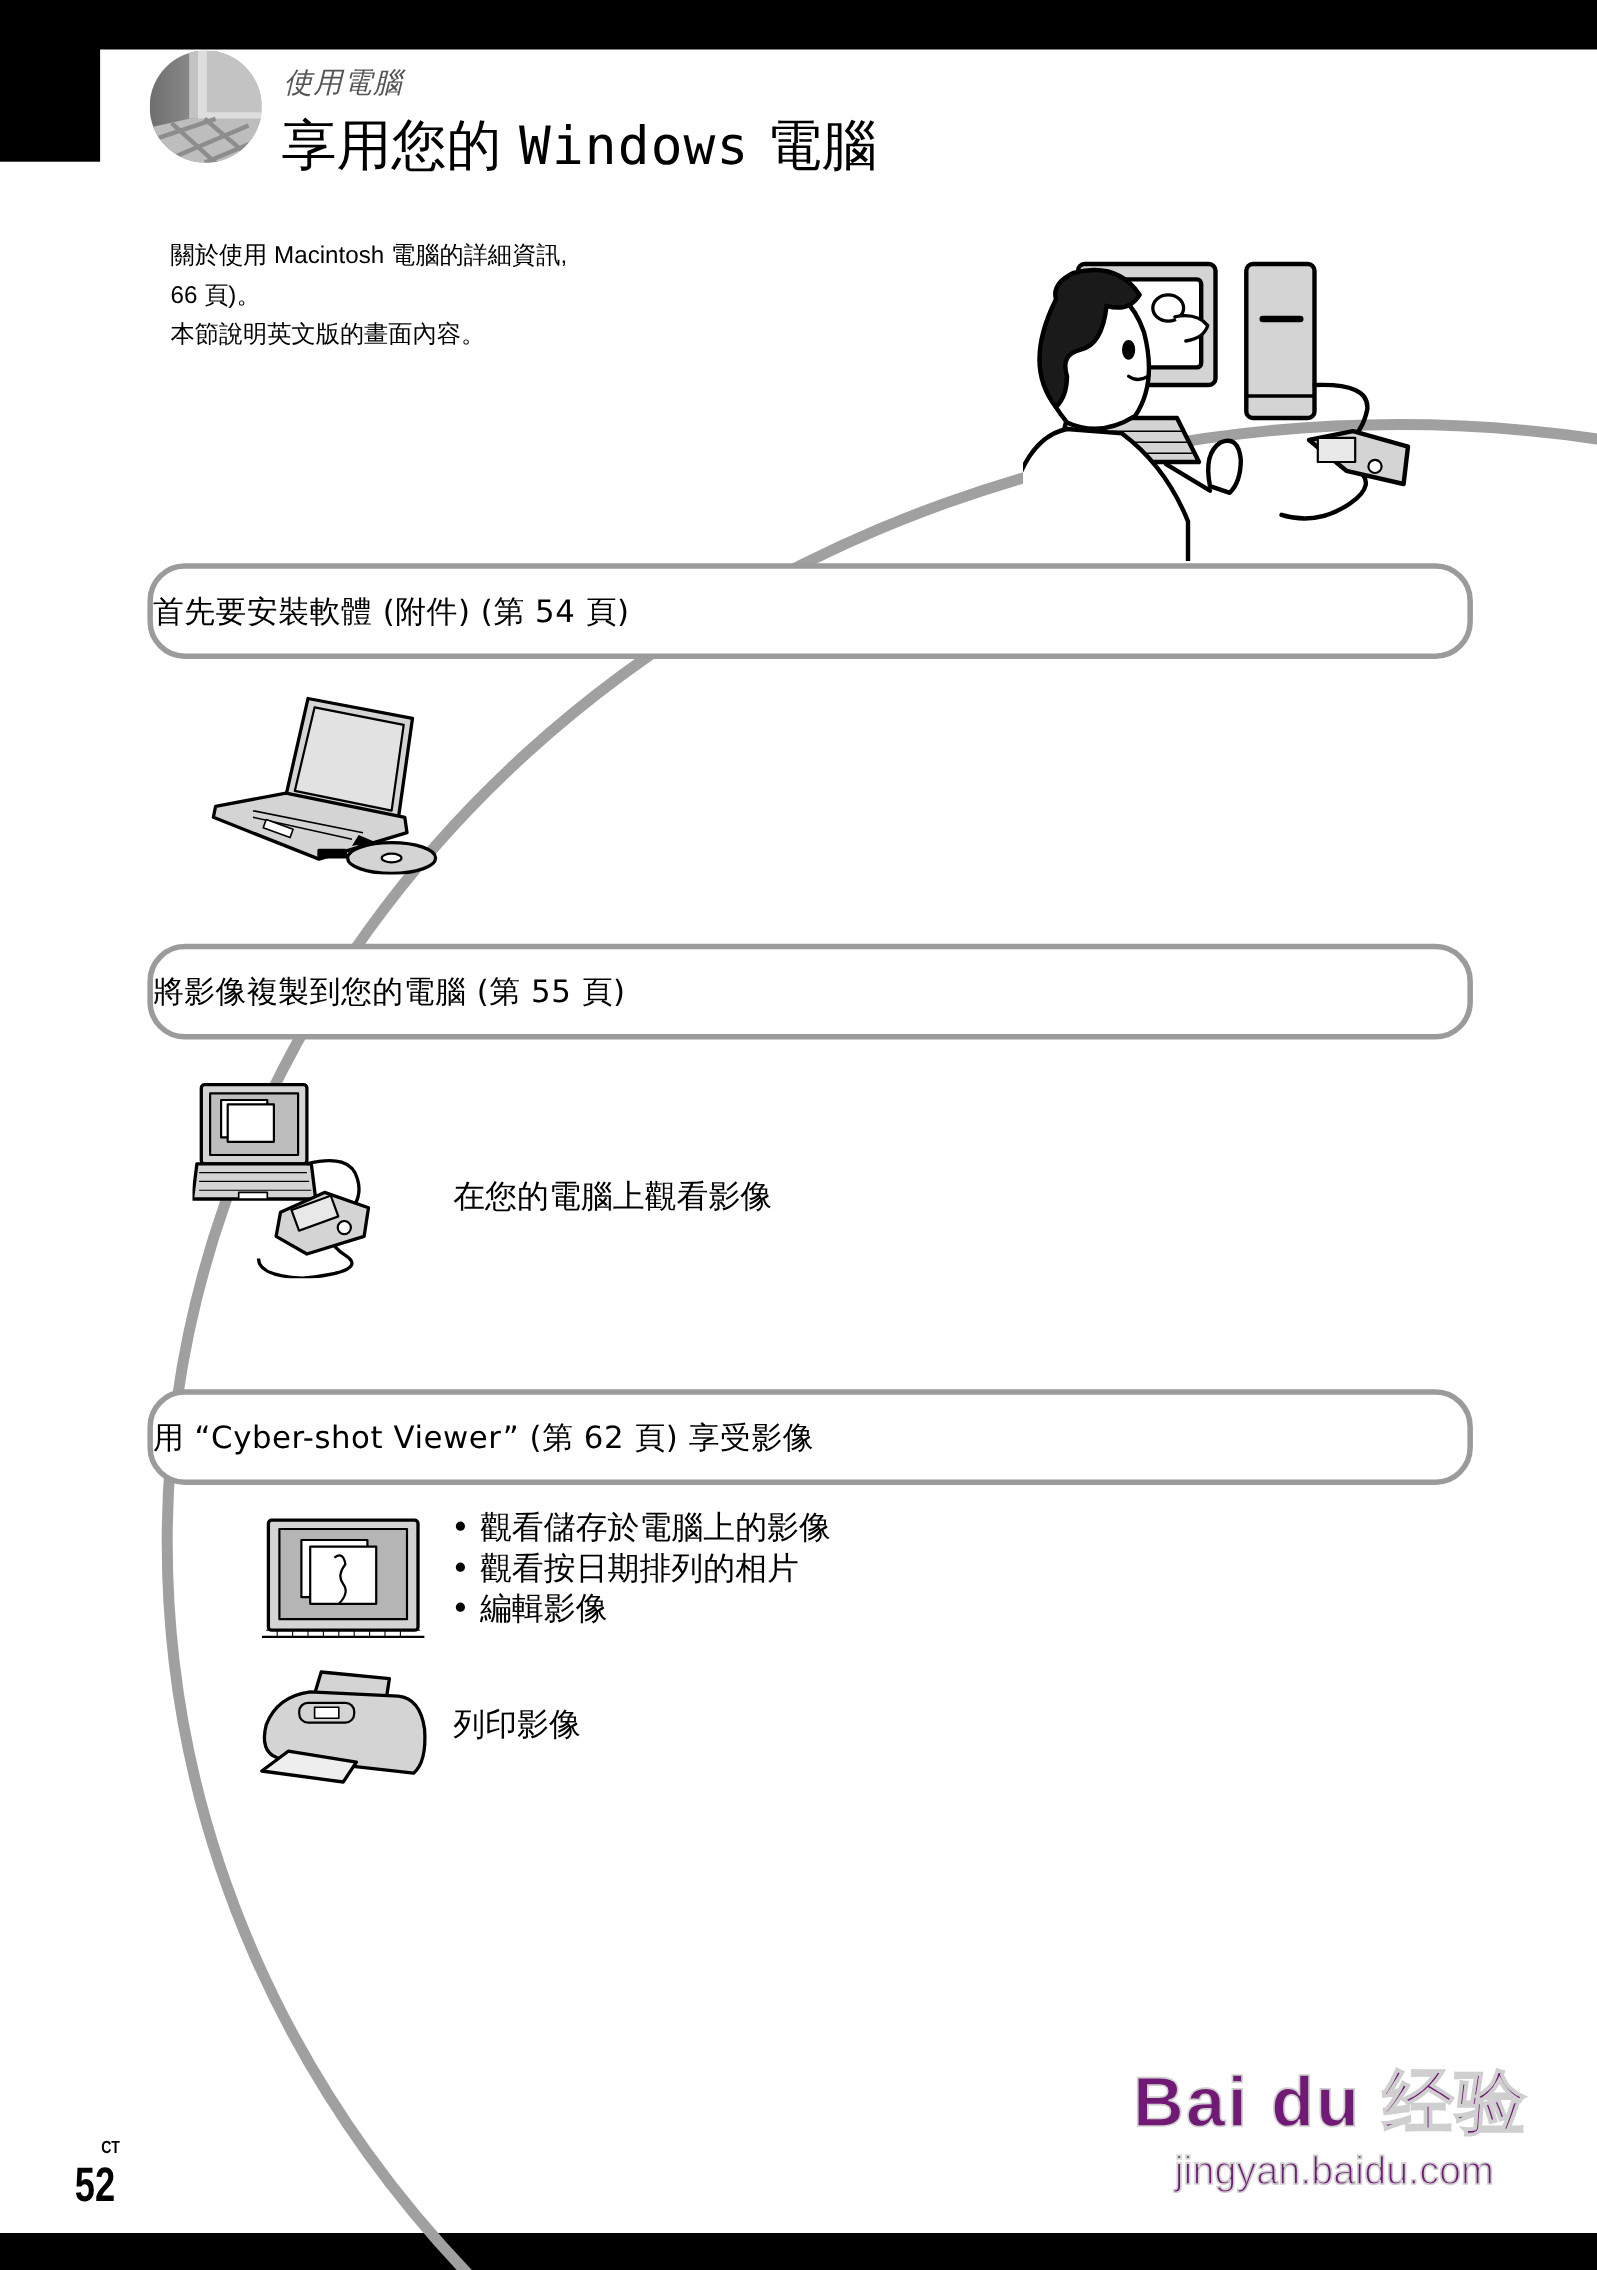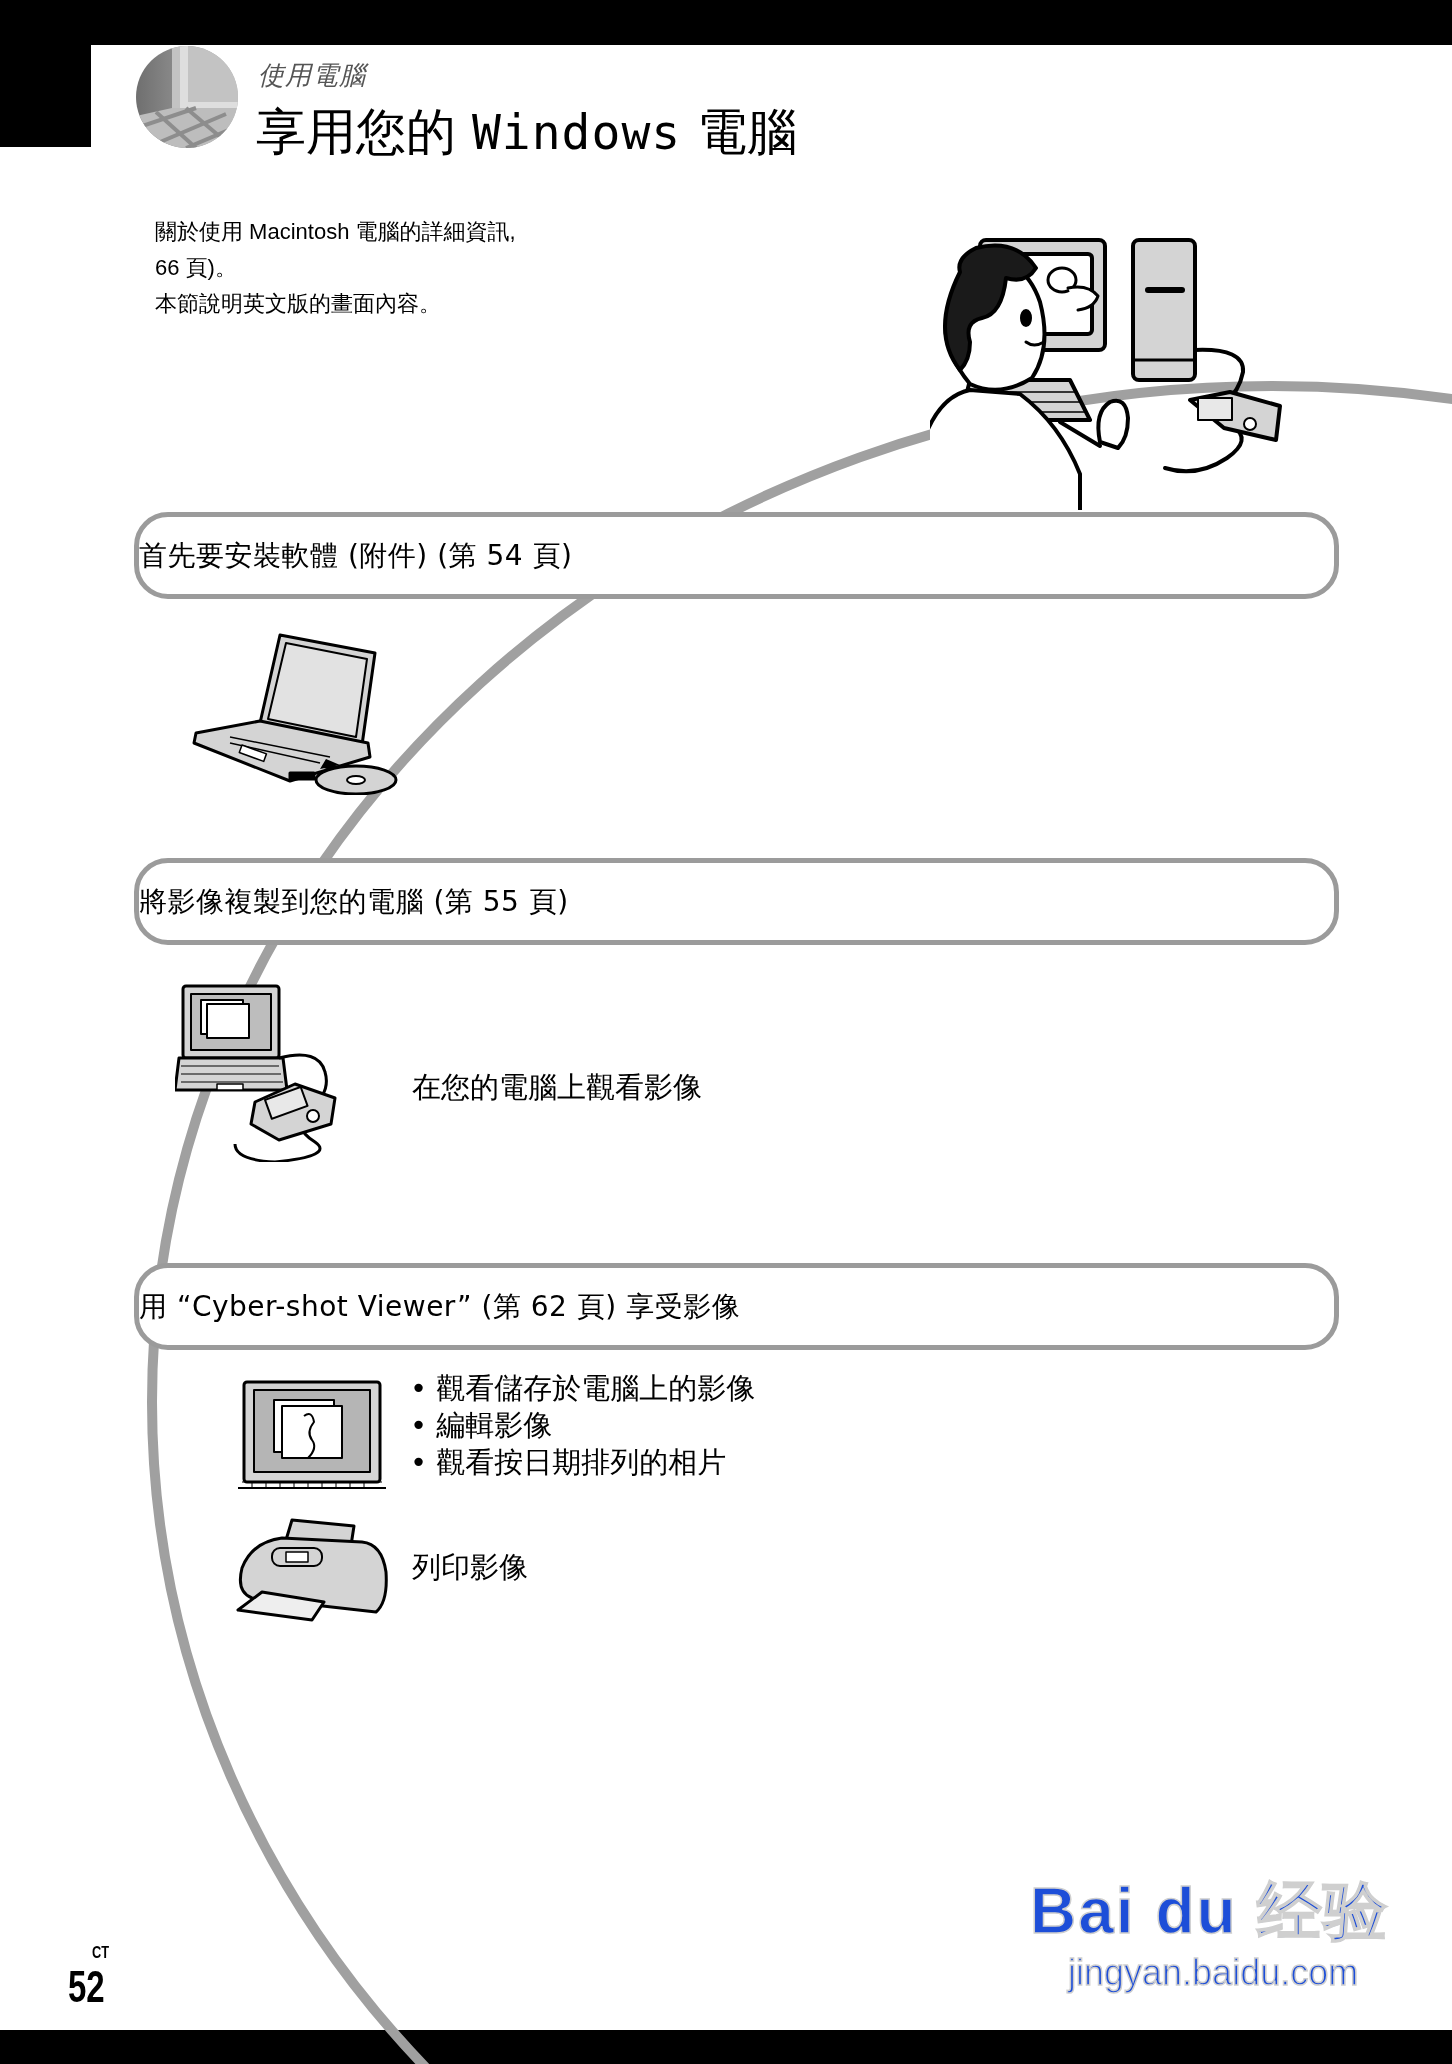--- a/index.html
+++ b/index.html
@@ -20,21 +20,21 @@
   .arc-svg { left:0; top:0; width:1452px; height:2064px; pointer-events:none; }
   .box { left:134px; width:1195px; height:77px; border:5px solid #9b9b9b; border-radius:34px; background:#fff;
          box-sizing:content-box; display:flex; align-items:center; }
   .box-text { font-size:28px; white-space:nowrap; letter-spacing:0.5px;
               font-family:"DejaVu Sans", sans-serif; }
   .item-text { font-size:29px; white-space:nowrap; font-family:"DejaVu Sans", sans-serif; }
   .bullets { left:410px; top:1370px; font-size:29px; line-height:37px; }
   .bullets div { white-space:nowrap; }
   .pagenum-ct { left:92px; top:1944px; font-size:16px; font-weight:bold; font-family:"Liberation Sans", sans-serif; transform:scaleX(0.8); transform-origin:left; }
   .pagenum { left:68px; top:1962px; font-size:44px; font-weight:bold; font-family:"Liberation Sans", sans-serif; transform:scaleX(0.75); transform-origin:left; }
-  .wm { color:#1d4ed8; -webkit-text-stroke:1.5px #cfcfcf; font-family:"Liberation Sans", sans-serif; font-weight:bold; white-space:nowrap; }
+  .wm { color:#701a75; -webkit-text-stroke:1.5px #cfcfcf; font-family:"Liberation Sans", sans-serif; font-weight:bold; white-space:nowrap; }
 </style>
 </head>
 <body>
 
 <div class="abs topbar"></div>
 <div class="abs leftblock"></div>
 <div class="abs bottombar"></div>
 
 <svg class="abs arc-svg" viewBox="0 0 1452 2064">
   <ellipse cx="1272" cy="1402" rx="1120" ry="1016" fill="none" stroke="#a0a0a0" stroke-width="10"></ellipse>
@@ -175,22 +175,22 @@
       <line x1="56" y1="104" x2="56" y2="110"></line>
       <line x1="70" y1="104" x2="70" y2="110"></line>
       <line x1="84" y1="104" x2="84" y2="110"></line>
       <line x1="98" y1="104" x2="98" y2="110"></line>
       <line x1="112" y1="104" x2="112" y2="110"></line>
       <line x1="126" y1="104" x2="126" y2="110"></line>
   </g>
 </svg>
 <div class="abs bullets">
   <div>• <span>觀看儲存於電腦上的影像</span></div>
+  <div>• <span>觀看按日期排列的相片</span></div>
   <div>• <span>編輯影像</span></div>
-  <div>• <span>觀看按日期排列的相片</span></div>
 </div>
 
 <svg class="abs" style="left:232px;top:1518px;" width="160" height="106" viewBox="0 0 160 106">
   <g stroke="#000" stroke-width="3" stroke-linejoin="round">
     <path d="M54 22 L60 2 L122 8 L118 34 Z" fill="#d4d4d4"></path>
     <path d="M10 50 q10 -26 40 -30 L130 24 q20 2 24 30 q2 30 -10 40 L20 80 q-16 -6 -10 -30 z" fill="#d4d4d4"></path>
     <rect x="40" y="30" width="50" height="18" rx="8" fill="#d4d4d4" stroke-width="2"></rect>
     <rect x="54" y="34" width="22" height="10" fill="#fff" stroke-width="1.5"></rect>
     <path d="M30 74 L6 92 L80 102 L92 84 Z" fill="#eeeeee"></path>
   </g>

